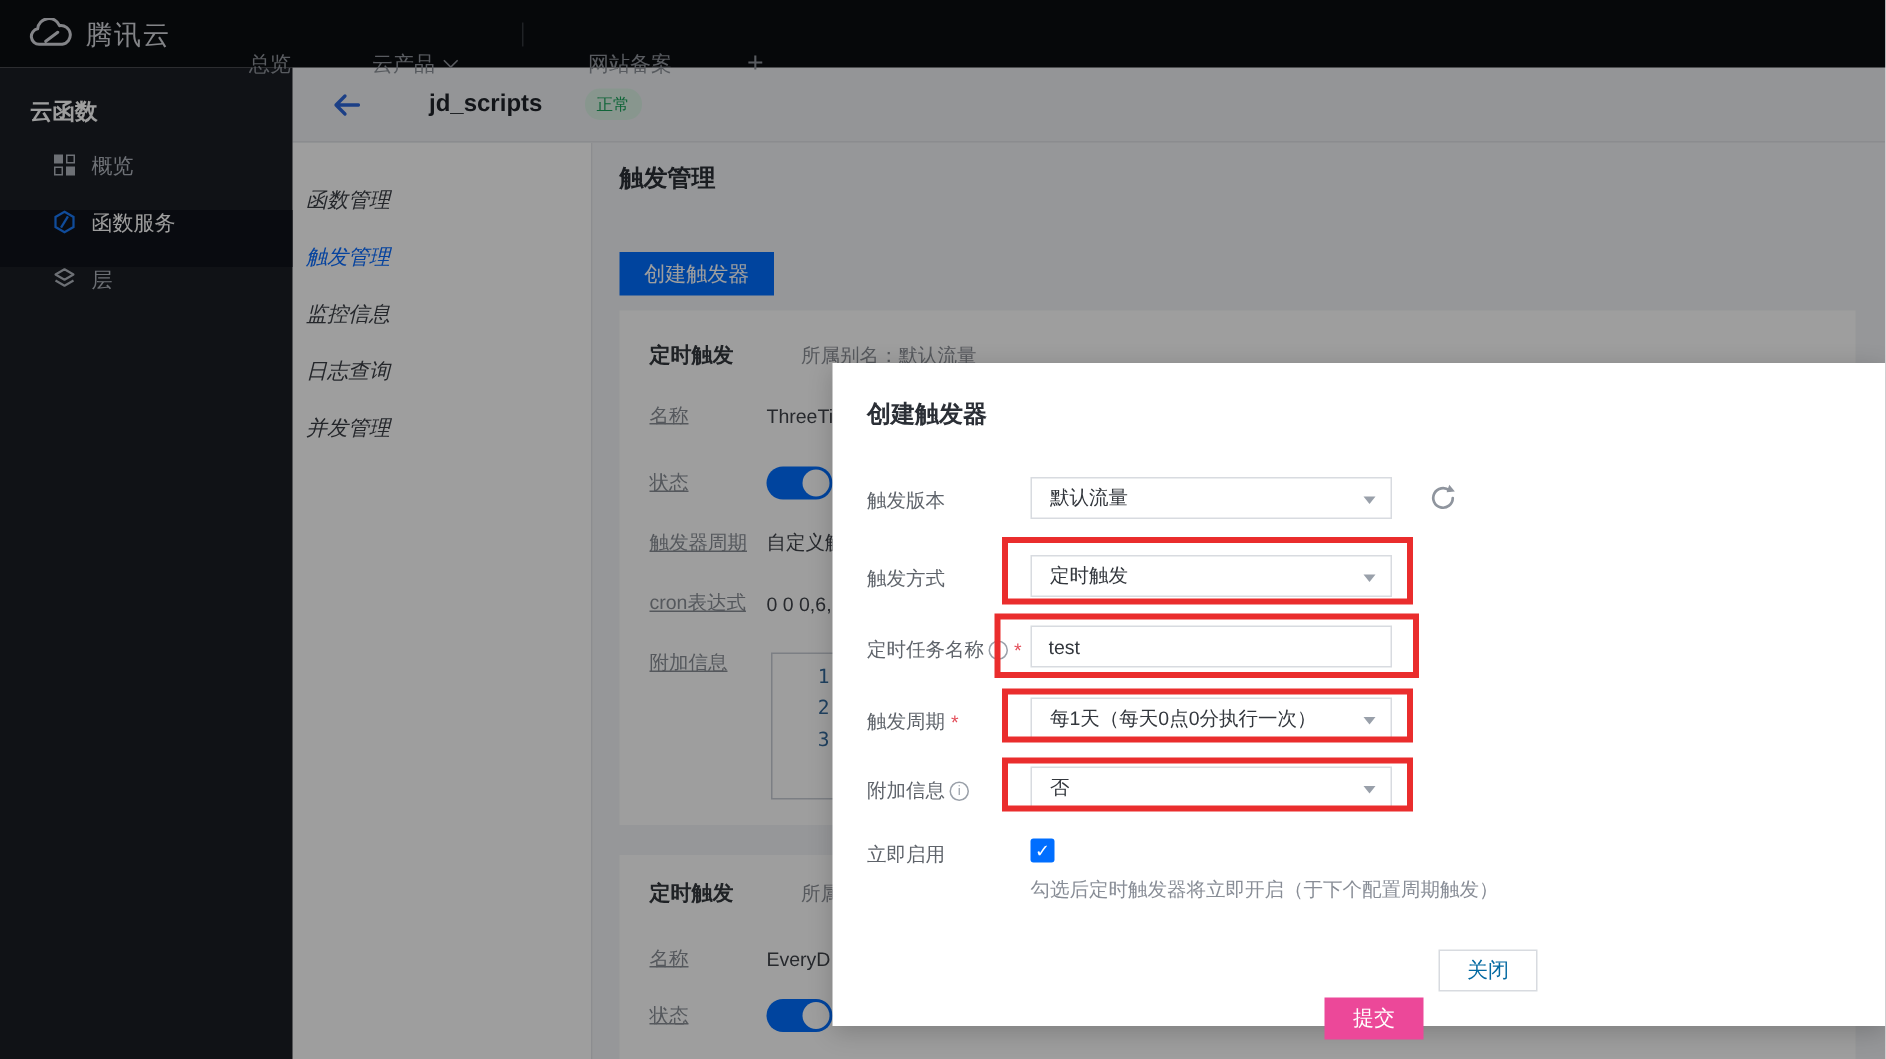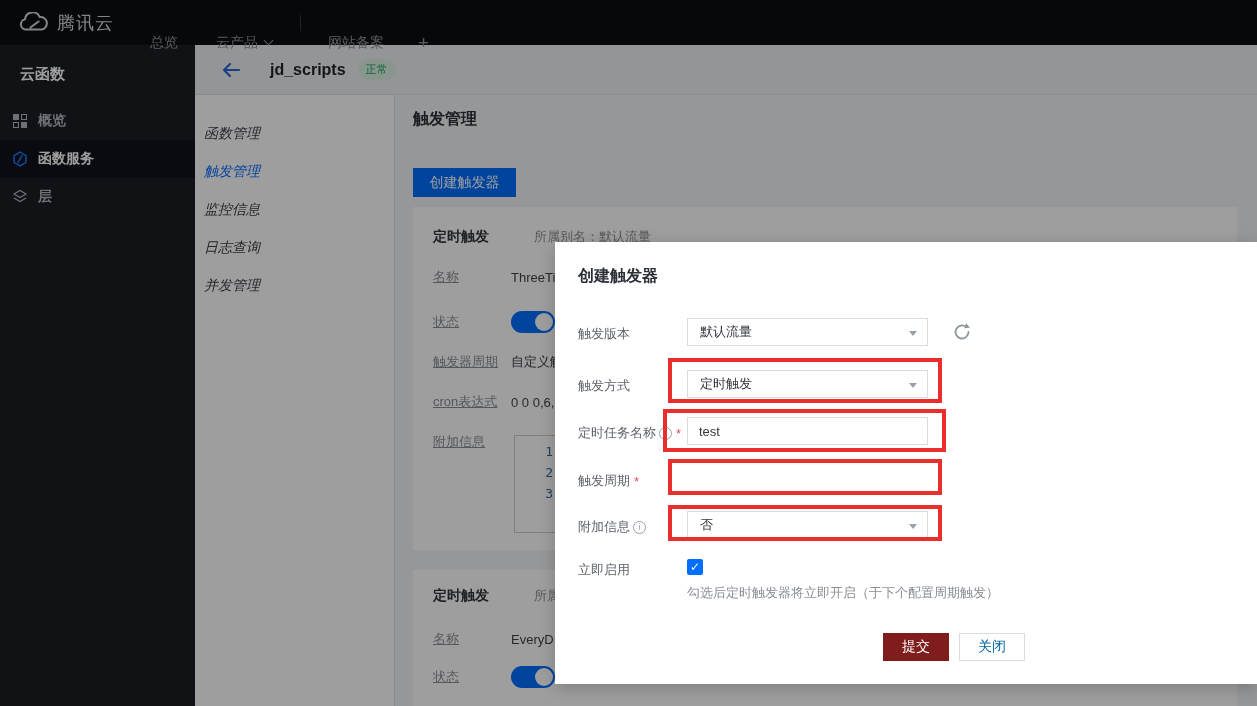--- a/index.html
+++ b/index.html
@@ -1,36 +1,36 @@
 <!DOCTYPE html>
 <html><head>
 <meta charset="utf-8">
 <style>
   * { margin:0; padding:0; box-sizing:border-box; }
   html,body { width:1257px; height:706px; overflow:hidden; }
   body { font-family:"Liberation Sans","DejaVu Sans",sans-serif; }
   .screen { position:relative; width:1257px; height:706px; background:#f3f4f7; overflow:hidden; }
-  .abs { position:absolute; }
+  .abs { position:absolute;gap:16px; }
 
   
   .topnav { left:0; top:0; width:1257px; height:45px; background:#0b0d11;
             display:flex; align-items:center; z-index:10; }
   .brand { display:flex; align-items:center; margin-left:18px; cursor:pointer; }
   .brand-name { color:#d3d6db; font-size:18px; margin-left:9px; letter-spacing:1px; }
   .tn-item { color:#8f949b; font-size:14px; margin-left:38px; cursor:pointer; display:flex; align-items:center;margin-top:40px; }
   .tn-caret { width:7px; height:7px; border-right:1px solid #8f949b; border-bottom:1px solid #8f949b;
               transform:rotate(45deg); margin-left:7px; margin-top:-4px; }
   .tn-divider { width:1px; height:16px; background:#33373d; margin-left:28px; }
   .tn-plus { font-size:19px; margin-left:34px; color:#8f949b; }
 
   
   .p-sidebar { left:0; top:45px; width:195px; height:661px; background:#1a1d24; z-index:9; }
   .p-title { color:#ffffff; font-size:15px; font-weight:bold; padding:20px 0 0 20px; height:57px; }
-  .p-item { height:38px; display:flex; align-items:center; padding-left:12px;
-            color:#b0b5bd; font-size:14px; cursor:pointer;font-weight:bold; }
+  .p-item { height:38px; display:flex; align-items:flex-start; padding-left:35px;
+            color:#b0b5bd; font-size:14px; cursor:pointer; }
   .p-item.active { background:#10131a; color:#ffffff; }
   .p-icon { width:16px; height:16px; margin-right:10px; flex:none; }
 
   
   .fn-header { left:195px; top:45px; width:1062px; height:50px; background:#eff1f4;
                border-bottom:1px solid #e1e3e7; display:flex; align-items:center; z-index:5; }
   .back-btn { margin-left:26px; cursor:pointer; display:flex; align-items:center; }
   .fn-title { font-size:16px; font-weight:bold; color:#1f2329; margin-left:29px; }
   .status-badge { margin-left:12px; background:#dcf3e6; color:#1ba35c; font-size:11px;
                   padding:3px 8px; border-radius:10px; }
@@ -81,21 +81,21 @@
            padding:0 11px; font-size:13px; color:#33373d; font-family:inherit; outline:none; }
   .info-i { display:inline-flex; align-items:center; justify-content:center; width:13px; height:13px;
             border:1px solid #9aa0a9; border-radius:50%; font-size:9px; color:#9aa0a9;
             margin-left:3px; cursor:pointer; flex:none; font-style:normal; }
   .req { color:#e34d59; margin-left:4px; font-size:13px; }
   .checkbox { position:absolute; left:132px; top:317px; width:16px; height:16px; background:#006eff;
               border-radius:2px; color:#fff; font-size:12px; line-height:16px; text-align:center; cursor:pointer; }
   .m-helper { position:absolute; left:132px; top:342px; font-size:13px; color:#888d96; }
   .m-btn { position:absolute; top:391px; width:66px; height:28px; font-size:14px;
            display:flex; align-items:center; justify-content:center; cursor:pointer; }
-  .m-submit { left:328px; background:#7f1d1d; color:#fff; border:none; }
+  .m-submit { left:328px; background:#ec4899; color:#fff; border:none;margin-top:32px; }
   .m-close { left:404px; background:#fff; color:#0369a1; border:1px solid #d8dbe0; }
   .refresh { position:absolute; left:396px; top:79px; width:22px; height:22px; cursor:pointer; }
 
   
   .ann { position:absolute; border:4px solid #ea2d2d; z-index:200; pointer-events:none; }
   .ann1 { left:668px; top:358px; width:274px; height:45px; }
   .ann2 { left:663px; top:409px; width:283px; height:43px; }
   .ann3 { left:668px; top:459px; width:274px; height:36px; }
   .ann4 { left:668px; top:505px; width:274px; height:36px; }
 </style>
@@ -253,20 +253,24 @@
       <span>定时任务名称</span>
       <span class="info-i">i</span>
       <span class="req">*</span>
     </div>
     <input class="m-input" style="top: 175px;" value="test">
 
     <div class="m-label" style="top:230px">
       <span>触发周期</span>
       <span class="req">*</span>
     </div>
+    <div class="m-ctl" style="top:223px">
+      <span>每1天（每天0点0分执行一次）</span>
+      <span class="sel-caret"></span>
+    </div>
 
     <div class="m-label" style="top:276px">
       <span>附加信息</span>
       <span class="info-i">i</span>
     </div>
     <div class="m-ctl" style="top:269px">
       <span>否</span>
       <span class="sel-caret"></span>
     </div>
 

